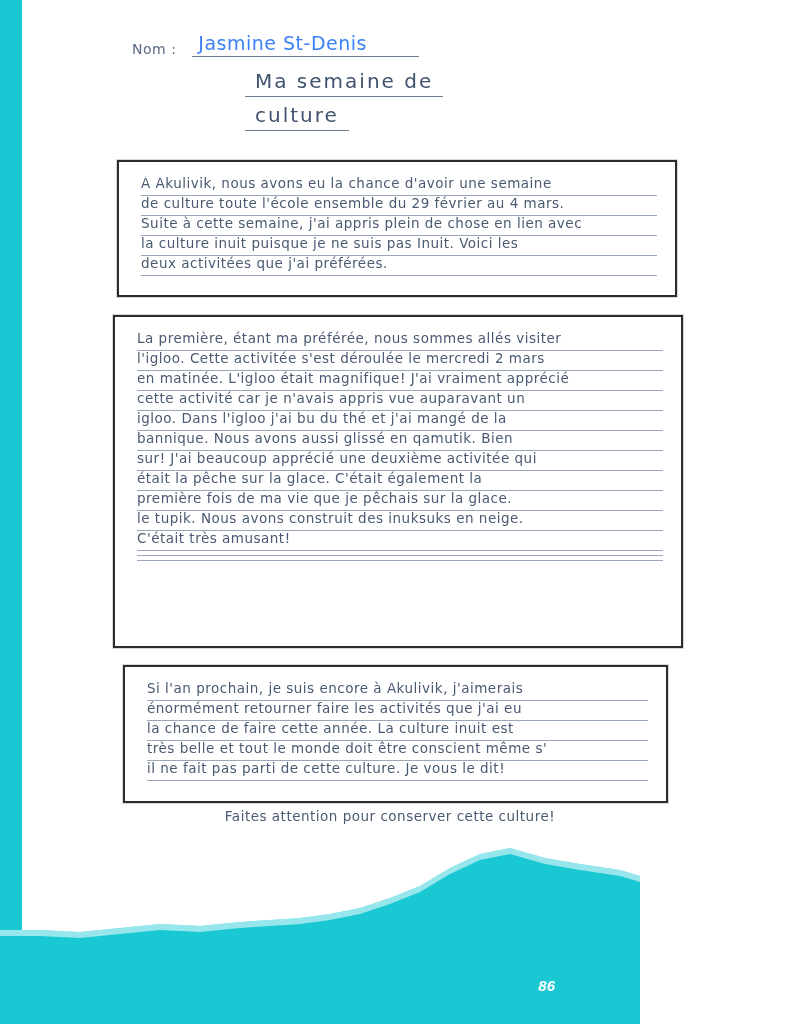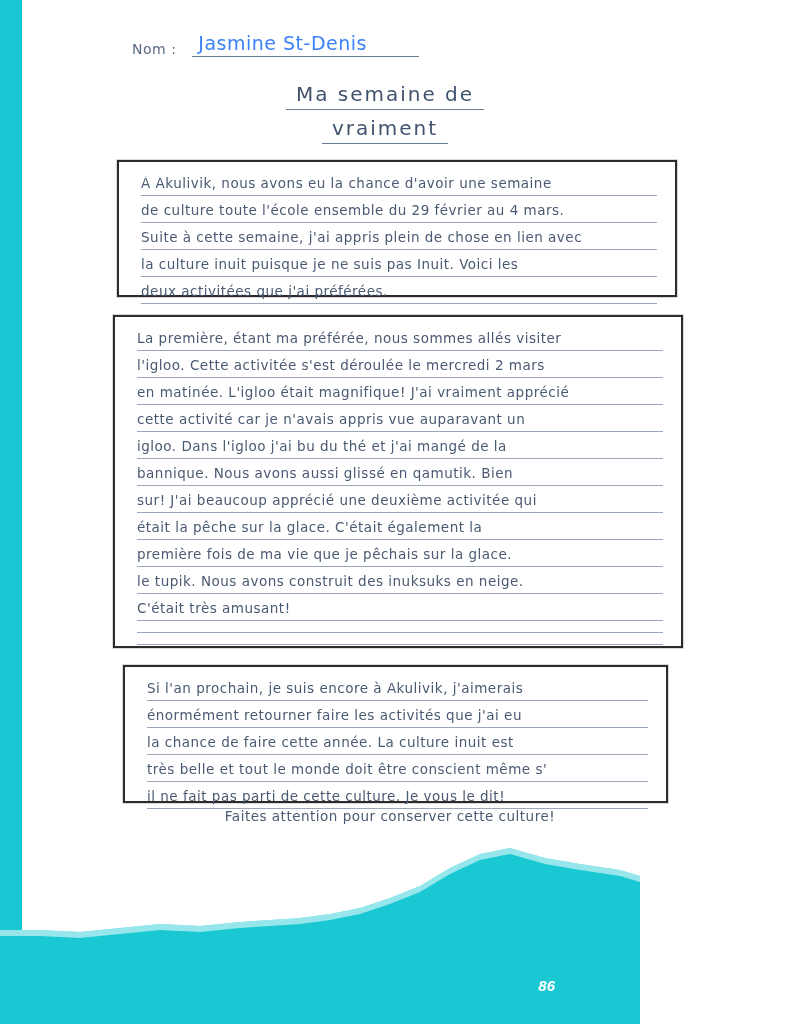--- a/index.html
+++ b/index.html
@@ -71,22 +71,21 @@
     font-size: 19px;
     color: #3b82f6;
     border-bottom: 1.5px solid #6b7b92;
     padding: 0 6px 2px 6px;
     min-width: 215px;
   }
 
   .title-block {
     position: absolute;
     left: 245px;
-    top: 82px;
-    text-align: center;
+    top: 69px;
     width: 280px;
   }
   .title-line1 {
     font-size: 20px;
     color: #41536e;
     border-bottom: 1.5px solid #6b7b92;
     display: inline-block;
     padding: 0 10px 3px 10px;
     letter-spacing: 2px;
   }
@@ -110,21 +109,20 @@
   }
   .para-inner {
     padding: 14px 18px 8px 22px;
   }
   .line {
     font-size: 13.5px;
     line-height: 15px;
     color: #4a5a72;
     border-bottom: 1px solid #9aa7b8;
     padding-bottom: 4px;
-    margin-bottom: 7px;
     white-space: nowrap;
     overflow: hidden;
   }
   .line.empty {
     color: transparent;
   }
 
   #box1 { left: 117px; top: 160px; width: 560px; height: 137px; }
   #box2 { left: 113px; top: 315px; width: 570px; height: 333px; }
   #box3 { left: 123px; top: 665px; width: 545px; height: 138px; }
@@ -156,21 +154,21 @@
 
 <div class="page-content">
 
   <div class="name-row">
     <span class="hand name-label">Nom :</span>
     <span class="hand name-value">Jasmine St-Denis</span>
   </div>
 
   <div class="title-block">
     <div><span class="hand title-line1">Ma semaine de</span></div>
-    <div><span class="hand title-line2">vraiment</span></div>
+    <div><span class="hand title-line2">culture</span></div>
   </div>
 
   <div class="para-box" id="box1">
     <div class="para-inner">
       <div class="hand line">À Akulivik, nous avons eu la chance d'avoir une semaine</div>
       <div class="hand line">de culture toute l'école ensemble du 29 février au 4 mars.</div>
       <div class="hand line">Suite à cette semaine, j'ai appris plein de chose en lien avec</div>
       <div class="hand line">la culture inuit puisque je ne suis pas Inuit. Voici les</div>
       <div class="hand line">deux activitées que j'ai préférées.</div>
     </div>

